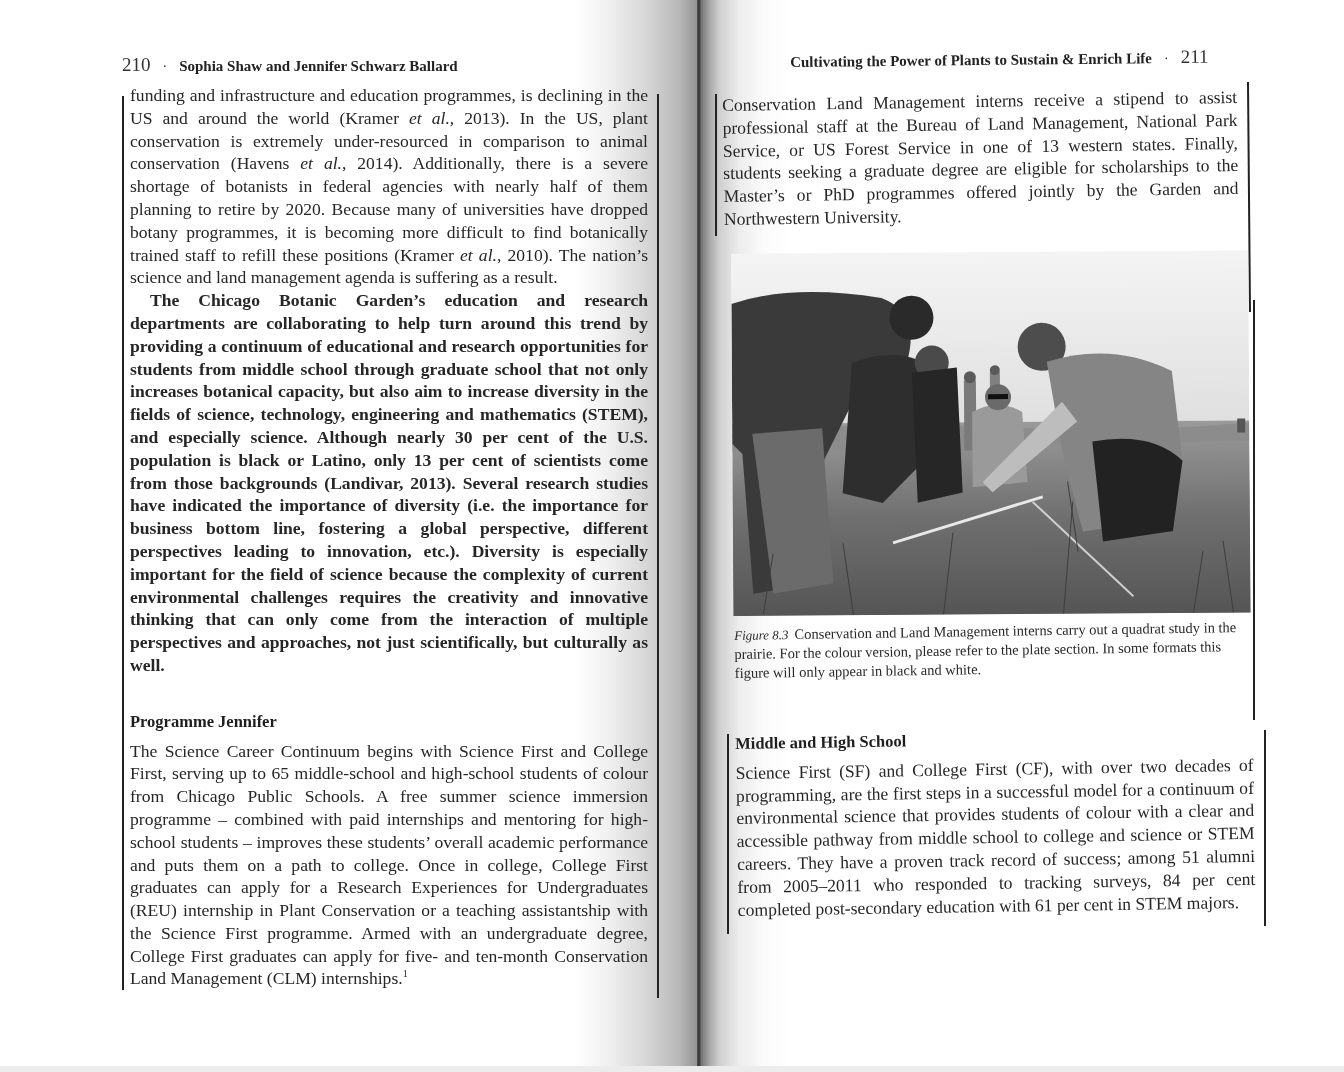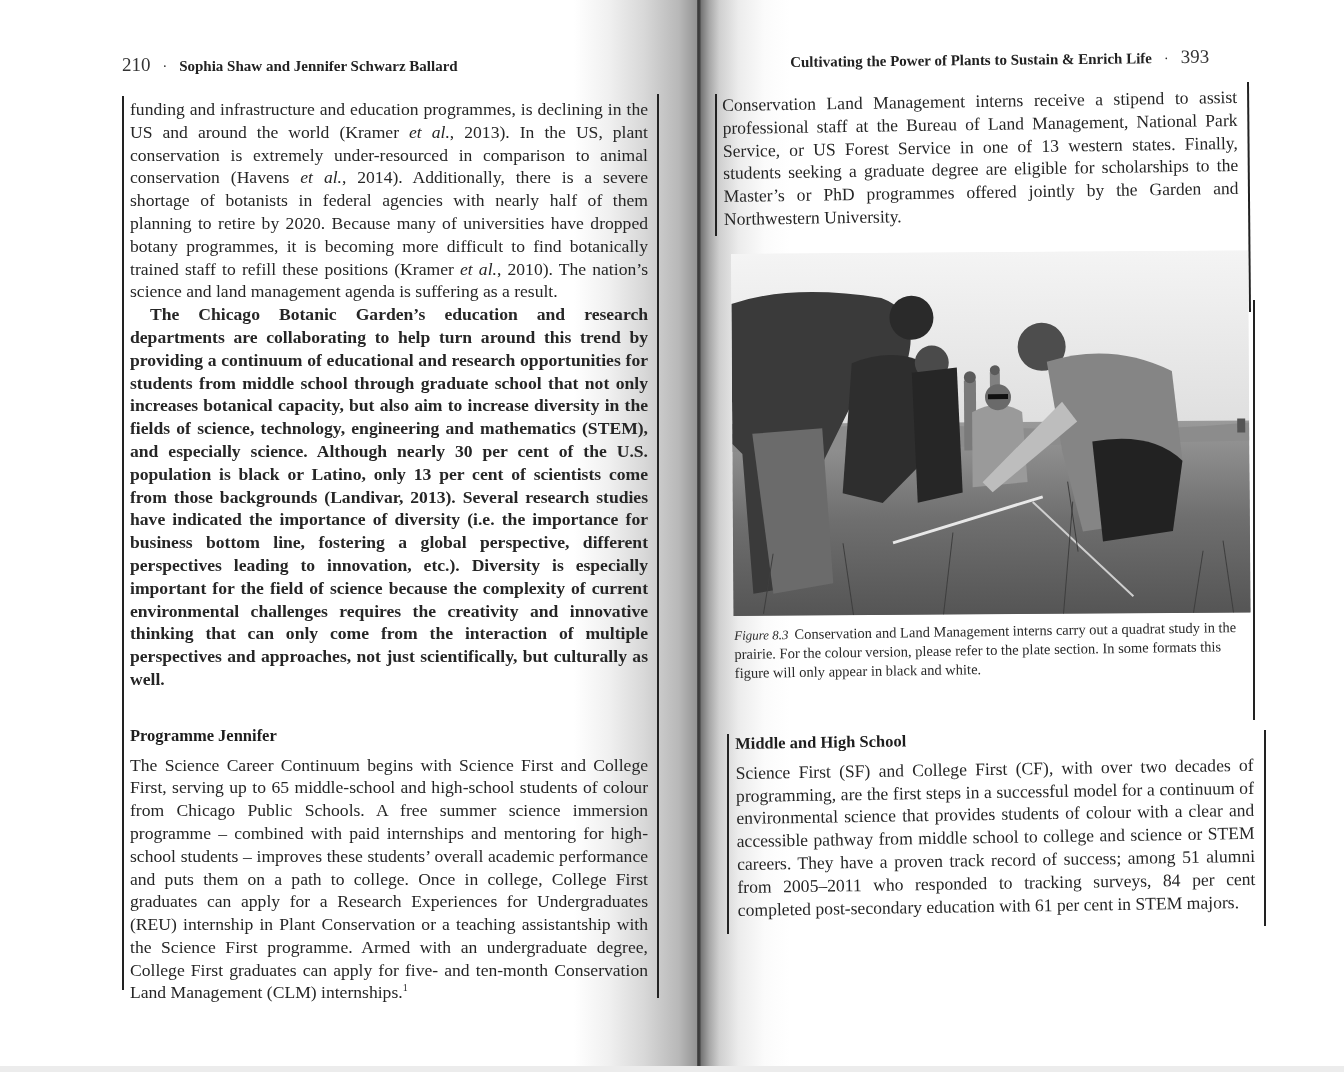--- a/index.html
+++ b/index.html
@@ -34,21 +34,21 @@
   .rh-right { left: 790px; top: 50px; transform: rotate(-0.6deg); transform-origin: left top; }
   .pageno { font-size: 19px; color: #333; }
   .dot { margin: 0 12px; font-size: 14px; }
   .rh-title { font-weight: bold; font-size: 15px; color: #222; }
 
   
   .vrule { position: absolute; width: 1.5px; background: #222; }
 
   
   .col { position: absolute; font-size: 17.6px; line-height: 22.8px; text-align: justify; color: #262626; }
-  .col-left { left: 130px; top: 98px; width: 518px; }
+  .col-left { left: 130px; top: 84px; width: 518px; }
   .col-right-top { left: 722px; top: 94px; width: 515px; transform: rotate(-0.9deg); transform-origin: left top; }
   .col-right-bottom { left: 735px; top: 733px; width: 518px; transform: rotate(-0.9deg); transform-origin: left top; }
   .para { margin: 0; }
   .indent { text-indent: 20px; font-weight: bold; }
   .heading { font-weight: bold; font-size: 16.5px; margin: 0 0 6px 0; text-align: left; color: #1e1e1e; }
   .gap { height: 34px; }
   sup { font-size: 10px; line-height: 0; }
   em { font-style: italic; }
 
   
@@ -73,21 +73,21 @@
   <div class="page-left"></div>
   <div class="page-right"></div>
   <div class="spine"></div>
   <div class="bottom-strip"></div>
 
   <div class="running-head rh-left">
     <span class="pageno">210</span><span class="dot">·</span><span class="rh-title">Sophia Shaw and Jennifer Schwarz Ballard</span>
   </div>
 
   <div class="running-head rh-right">
-    <span class="rh-title">Cultivating the Power of Plants to Sustain &amp; Enrich Life</span><span class="dot">·</span><span class="pageno">393</span>
+    <span class="rh-title">Cultivating the Power of Plants to Sustain &amp; Enrich Life</span><span class="dot">·</span><span class="pageno">211</span>
   </div>
 
   <div class="vrule" style="left:122px; top:96px; height:894px;"></div>
   <div class="vrule" style="left:657px; top:94px; height:904px;"></div>
   <div class="vrule" style="left:715px; top:94px; height:142px;"></div>
   <div class="vrule" style="left:727px; top:734px; height:200px;"></div>
   <div class="vrule" style="left:1248px; top:82px; height:230px; transform:rotate(-0.5deg);"></div>
   <div class="vrule" style="left:1253px; top:300px; height:420px;"></div>
   <div class="vrule" style="left:1264px; top:730px; height:196px;"></div>
 

